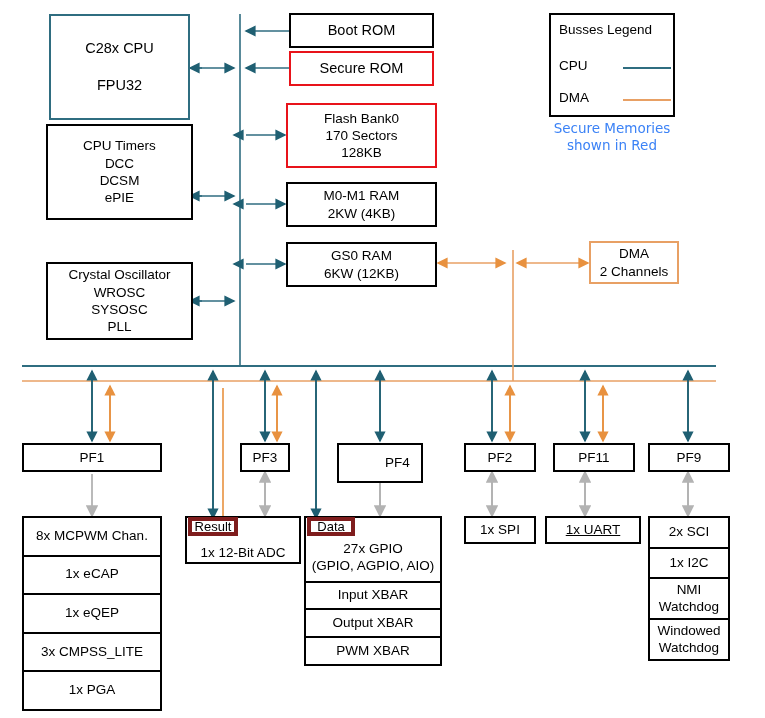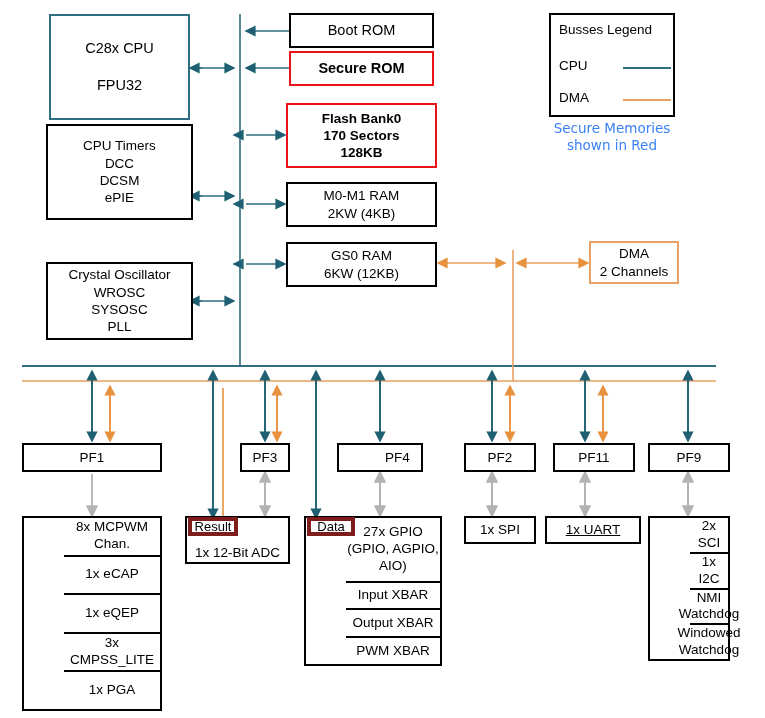--- a/index.html
+++ b/index.html
@@ -4,27 +4,27 @@
 <style>
   html,body{margin:0;padding:0;background:#ffffff;}
   body{width:765px;height:718px;position:relative;
        font-family:"Liberation Sans","DejaVu Sans",sans-serif;
        color:#000;overflow:hidden;}
   #diagram{position:absolute;left:0;top:0;width:765px;height:718px;}
   .blk{position:absolute;box-sizing:border-box;background:#fff;
        display:flex;flex-direction:column;align-items:center;justify-content:center;
        text-align:center;line-height:1.28;}
   .b-black{border:2.5px solid #000;}
-  .b-red{border:2.5px solid #e8131a;font-weight:bold;}
+  .b-red{border:2.5px solid #e8131a;}
   .b-teal{border:2.5px solid #2f6d80;}
   .b-orange{border:2px solid #e8a064;}
   .stack{position:absolute;box-sizing:border-box;border:2.5px solid #000;background:#fff;
          display:flex;flex-direction:column;}
   .stack .cell{flex:1;display:flex;flex-direction:column;align-items:center;justify-content:center;
-       text-align:center;line-height:1.25;border-bottom:2px solid #000;margin-left:40px;}
+       text-align:center;line-height:1.25;border-bottom:2px solid #000;}
   .stack .cell:last-child{border-bottom:none;}
   .tag{position:absolute;box-sizing:border-box;border:4px solid #7f1d1d;background:#fff;
        display:flex;align-items:center;justify-content:center;z-index:6;}
   .legend-line{position:absolute;height:0;border-top:2px solid #2f6d80;}
   .legend-line.dma{border-top-color:#e8a064;}
   .note{position:absolute;text-align:center;color:#3b82f6;line-height:1.25;
         font-family:"DejaVu Sans",sans-serif;}
   .t15{font-size:14.5px;}
   .t14{font-size:13.5px;}
   .t13{font-size:13px;}
@@ -199,21 +199,21 @@
     <div>Secure Memories</div>
     <div>shown in Red</div>
   </div>
 
   <div class="blk b-black t14" style="left:22px;top:443px;width:140px;height:29px;">
     <div>PF1</div>
   </div>
   <div class="blk b-black t14" style="left:240px;top:443px;width:50px;height:29px;">
     <div>PF3</div>
   </div>
-  <div class="blk b-black t14" style="left:337px;top:443px;width:86px;height:29px;padding-left:35px;">
+  <div class="blk b-black t14" style="left:337px;top:443px;width:86px;height:40px;padding-left:35px;">
     <div>PF4</div>
   </div>
   <div class="blk b-black t14" style="left:464px;top:443px;width:72px;height:29px;">
     <div>PF2</div>
   </div>
   <div class="blk b-black t14" style="left:553px;top:443px;width:82px;height:29px;">
     <div>PF11</div>
   </div>
   <div class="blk b-black t14" style="left:648px;top:443px;width:82px;height:29px;">
     <div>PF9</div>
@@ -230,21 +230,21 @@
       <div>1x eQEP</div>
       </div>
     <div class="cell">
       <div>3x CMPSS_LITE</div>
       </div>
     <div class="cell">
       <div>1x PGA</div>
       </div>
   </div>
 
-  <div class="blk b-black t14" style="left:185px;top:516px;width:105px;height:48px;
+  <div class="blk b-black t14" style="left:185px;top:516px;width:116px;height:48px;
        justify-content:flex-end;padding-bottom:1px;">
     <div>1x 12-Bit ADC</div>
   </div>
   <div class="tag t13" style="left:188px;top:517px;width:50px;height:19px;">
     <span>Result</span>
   </div>
 
   <div class="stack t14" style="left:304px;top:516px;width:138px;height:150px;">
     <div class="cell" style="flex:2.2;justify-content:flex-end;padding-bottom:6px;">
       <div>27x GPIO</div>

